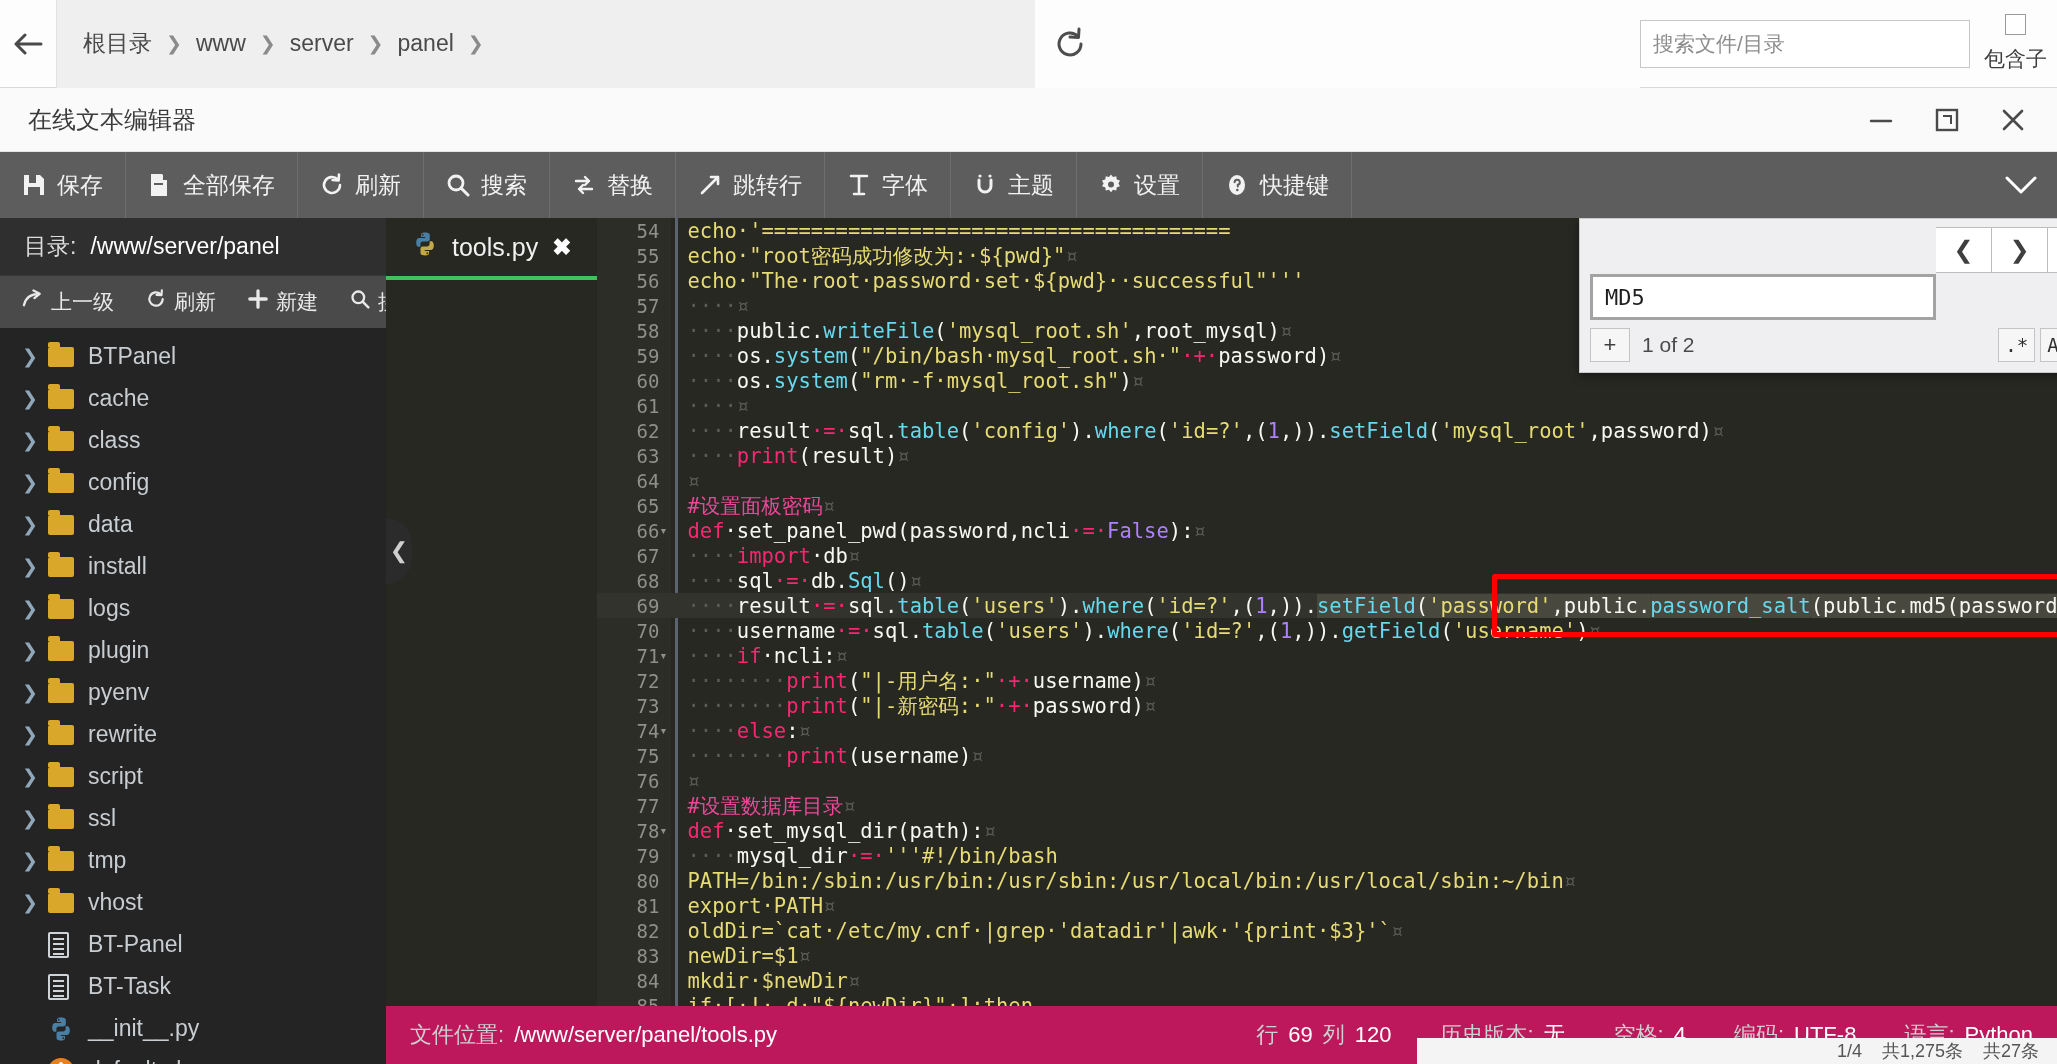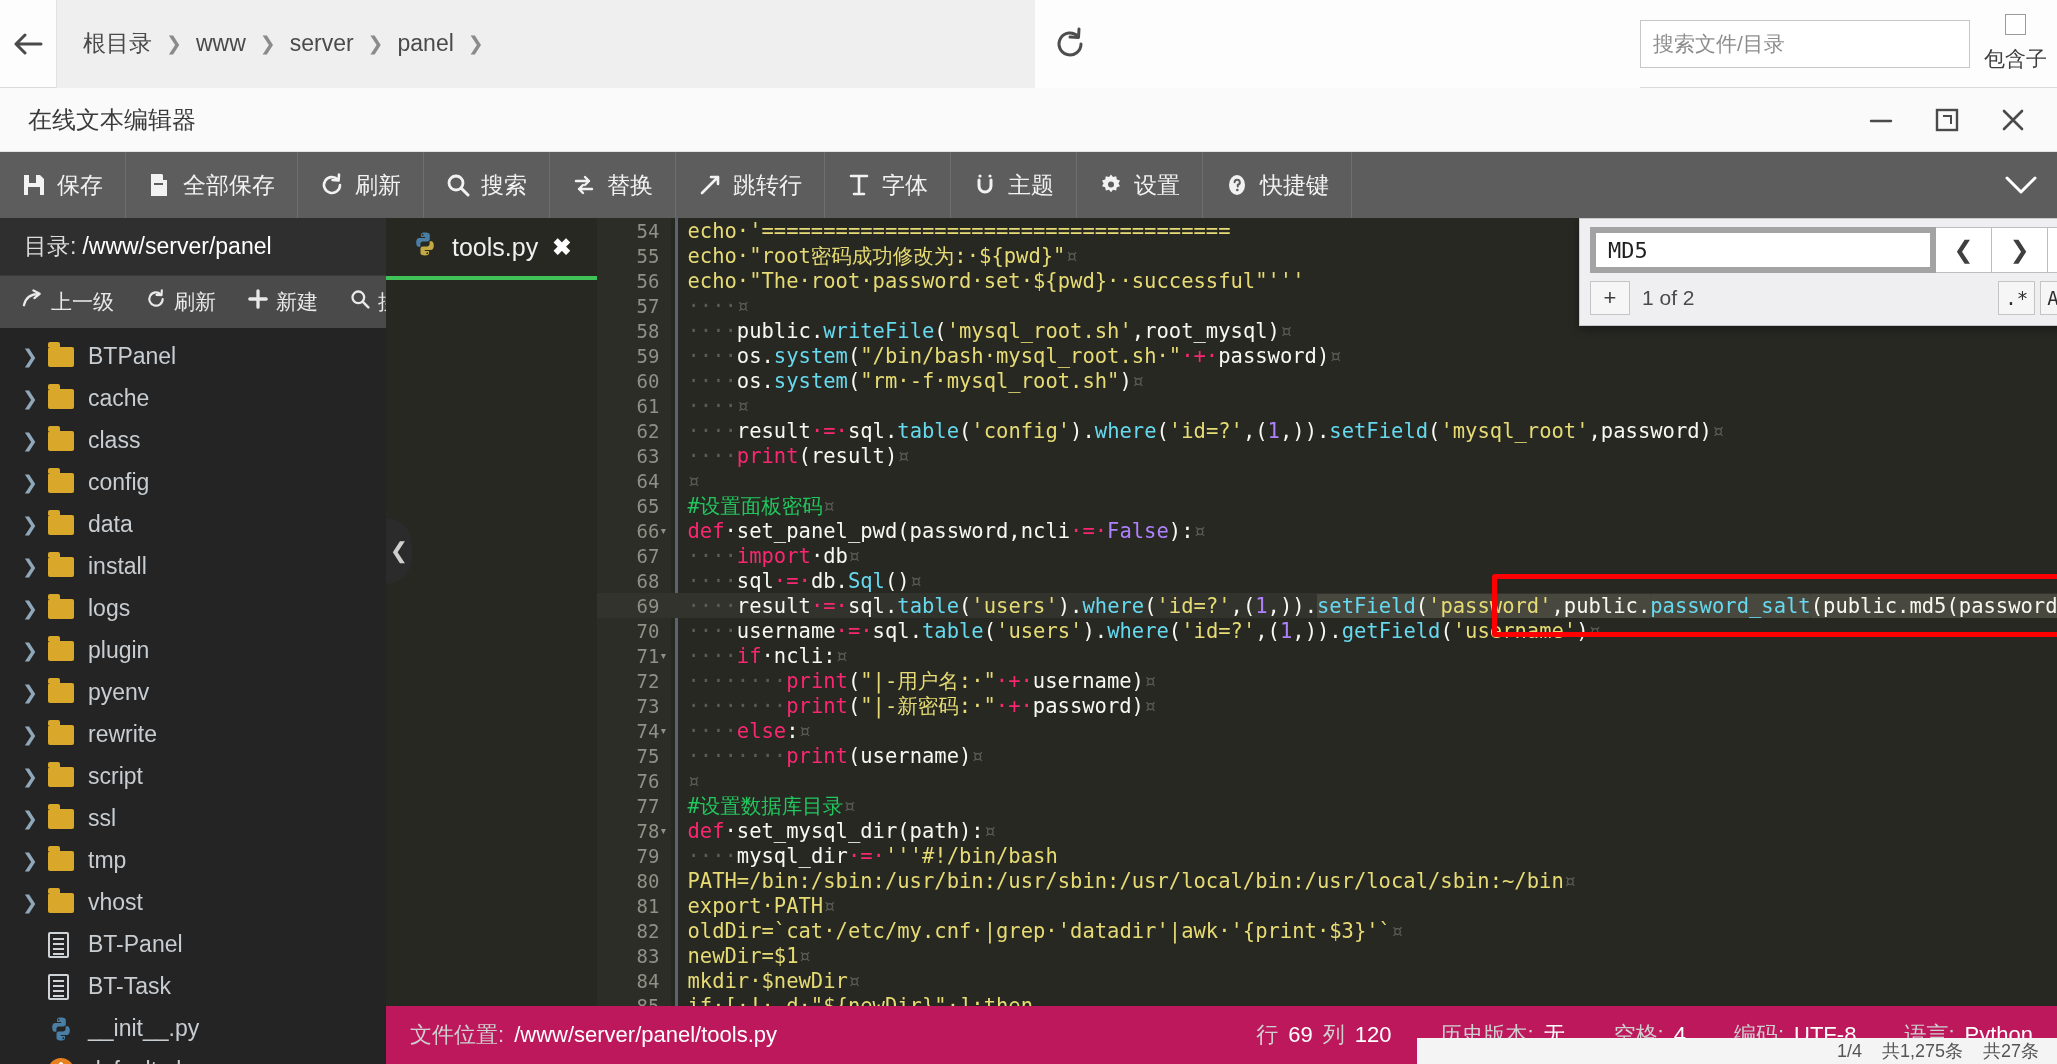--- a/index.html
+++ b/index.html
@@ -81,21 +81,21 @@
   .ed-body { position: relative; height: 846px; display: flex; }
 
   
   .sidebar { width: 386px; background: #242424; position: relative; display: flex; flex-direction: column; }
   .sb-dir {
     height: 60px; background: #2f2f2f; display: flex; align-items: center;
     padding-left: 24px; color: #e6e6e6; font-size: 23px;
     border-bottom: 1px solid #3a3a3a;
   }
   .sb-dir .label { color: #dcdcdc; }
-  .sb-dir .val { color: #ffffff; margin-left: 6px; }
+  .sb-dir .val { color: #ffffff; margin-left: 14px; }
   .sb-actions {
     height: 54px; background: #4a4a4a; display: flex; align-items: center;
     gap: 0; color: #e9e9e9; font-size: 21px;
   }
   .sb-act { display: flex; align-items: center; gap: 8px; padding: 0 16px; white-space: nowrap; }
   .sb-act:first-child { padding-left: 22px; }
   .sb-tree { flex: 1 1 auto; overflow: hidden; padding-top: 8px; }
   .tree-row {
     height: 42px; display: flex; align-items: center; gap: 0;
     padding-left: 22px; color: #c8cdd1; font-size: 23px;
@@ -166,21 +166,21 @@
     font-family: "DejaVu Sans Mono", monospace; font-size: 19px; flex: 0 0 74px;
   }
   .fold { position: absolute; left: 62px; color: #8f9088; font-size: 13px; }
   .src { padding-left: 16px; color: #f8f8f2; }
 
   
   .t-key  { color: #f92672; }
   .t-fn   { color: #66d9ef; }
   .t-str  { color: #e6db74; }
   .t-num  { color: #ae81ff; }
-  .t-com  { color: #22c55e; }
+  .t-com  { color: #ec4899; }
   .t-op   { color: #f92672; }
   .t-plain{ color: #f8f8f2; }
   .t-ws   { color: #5a5b52; }
   .t-eol  { color: #5a5b52; }
   .hl-match { background: #5c5f52; border-radius: 2px; }
   .sel { background: #49483e; }
 
   .red-box {
     position: absolute; border: 5px solid #ff0000; border-radius: 3px;
     pointer-events: none;
@@ -206,23 +206,23 @@
   }
 
   
   .find-widget {
     position: absolute; right: 10px; top: 0px; width: 592px;
     background: #efeff1; border: 1px solid #c9c9c9; box-shadow: 0 3px 9px rgba(0,0,0,.35);
     padding: 8px 10px 10px 10px; z-index: 30;
   }
   .find-row1 { display: flex; align-items: stretch; gap: 0; }
   .find-input {
-    flex: 1 1 auto; height: 46px; background: #ffffff; border: 6px solid #a3a3a3;
+    flex: 1 1 auto; height: 46px; background: #ffffff; border: 3px solid #a3a3a3;
     display: flex; align-items: center; padding: 0 12px;
-    color: #1f1f1f; font-size: 22px; font-family: "DejaVu Sans Mono", monospace;
+    color: #1f1f1f; font-size: 22px; font-family: "DejaVu Sans Mono", monospace; margin-top: 47px;
   }
   .find-nav {
     width: 56px; height: 46px; border: 1px solid #bdbdbd; border-left: none; background: #fff;
     display: flex; align-items: center; justify-content: center; color: #3f3f3f; font-size: 24px;
   }
   .find-all {
     width: 68px; height: 46px; border: 1px solid #bdbdbd; border-left: none; background: #fff;
     display: flex; align-items: center; justify-content: center; color: #2b2b2b;
     font-size: 22px; font-family: "DejaVu Sans Mono", monospace;
   }

